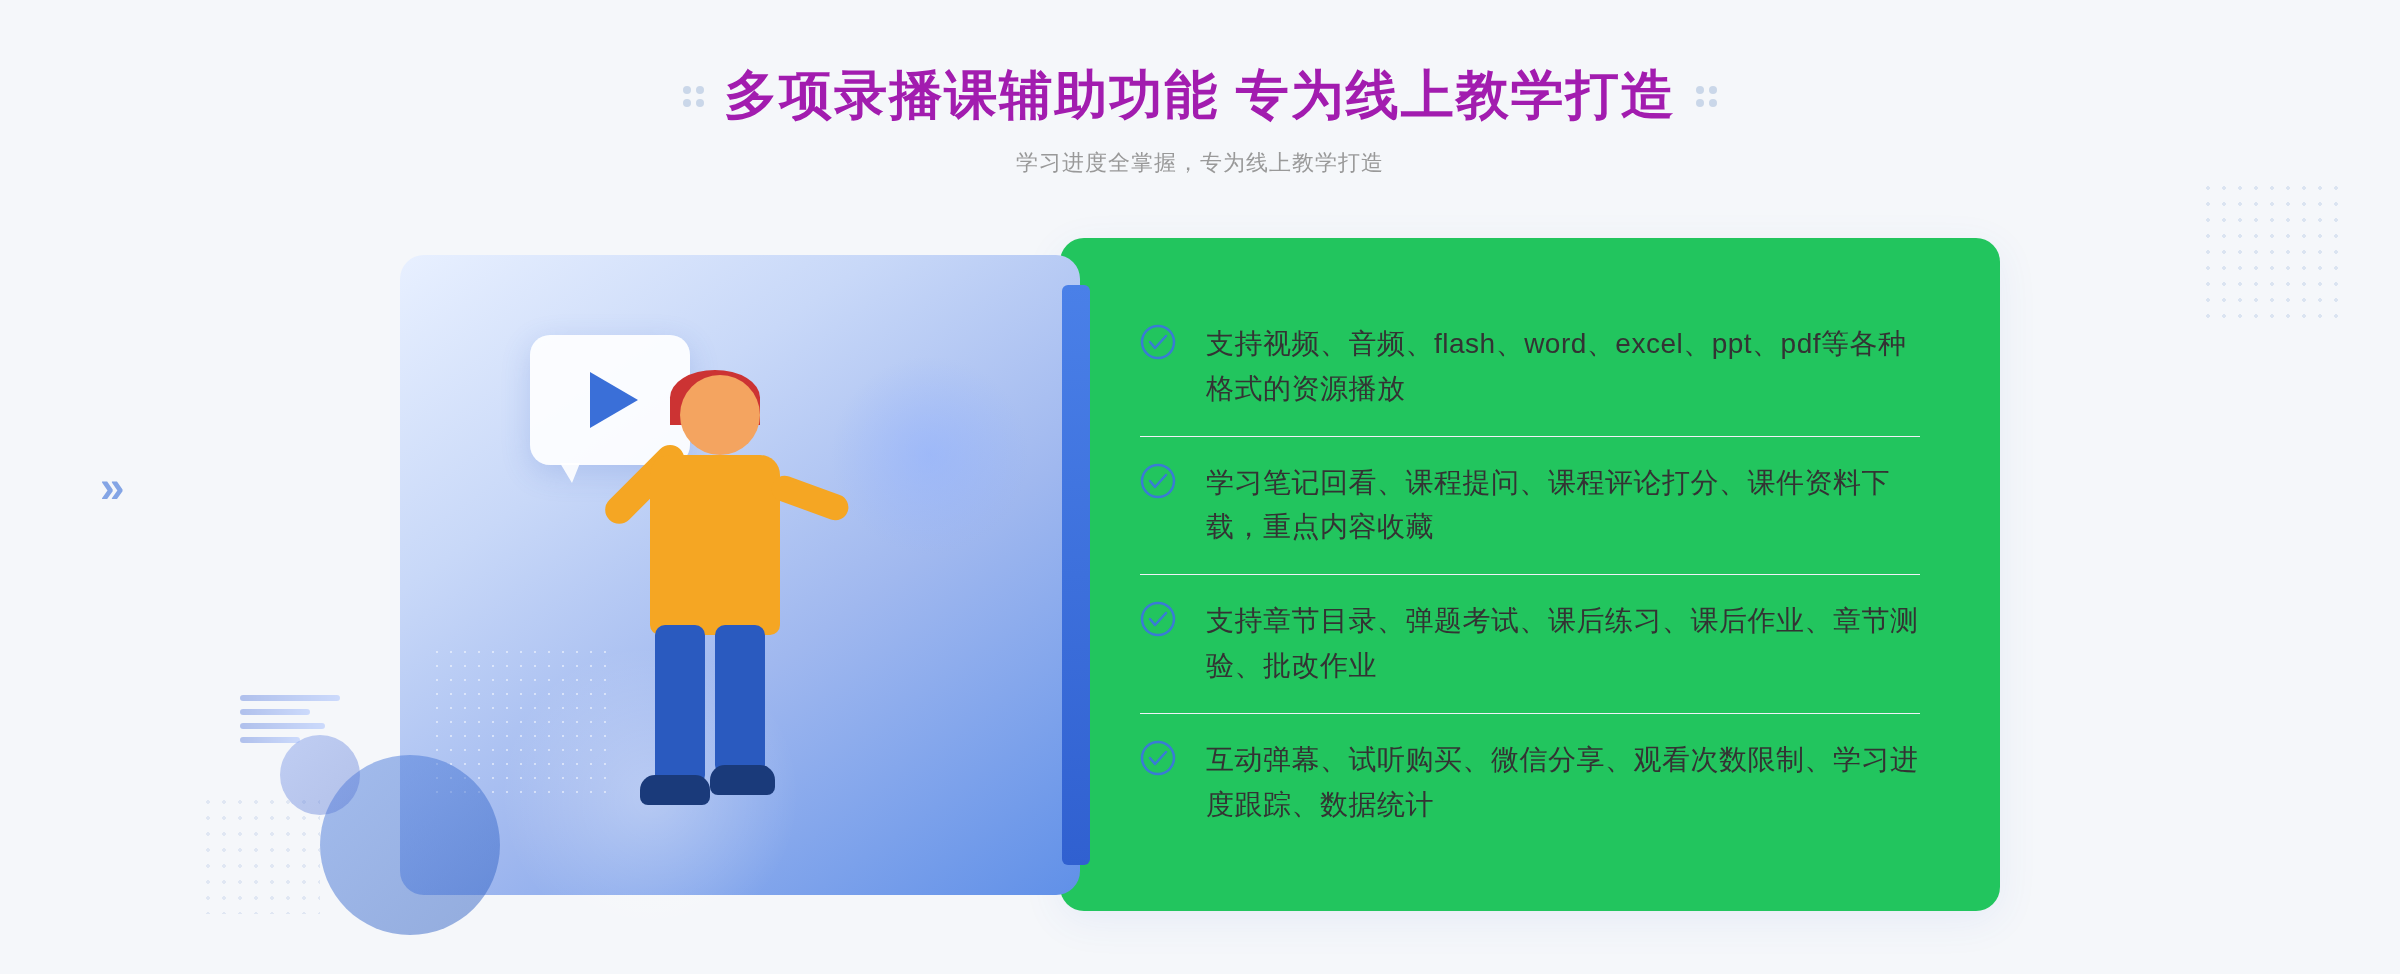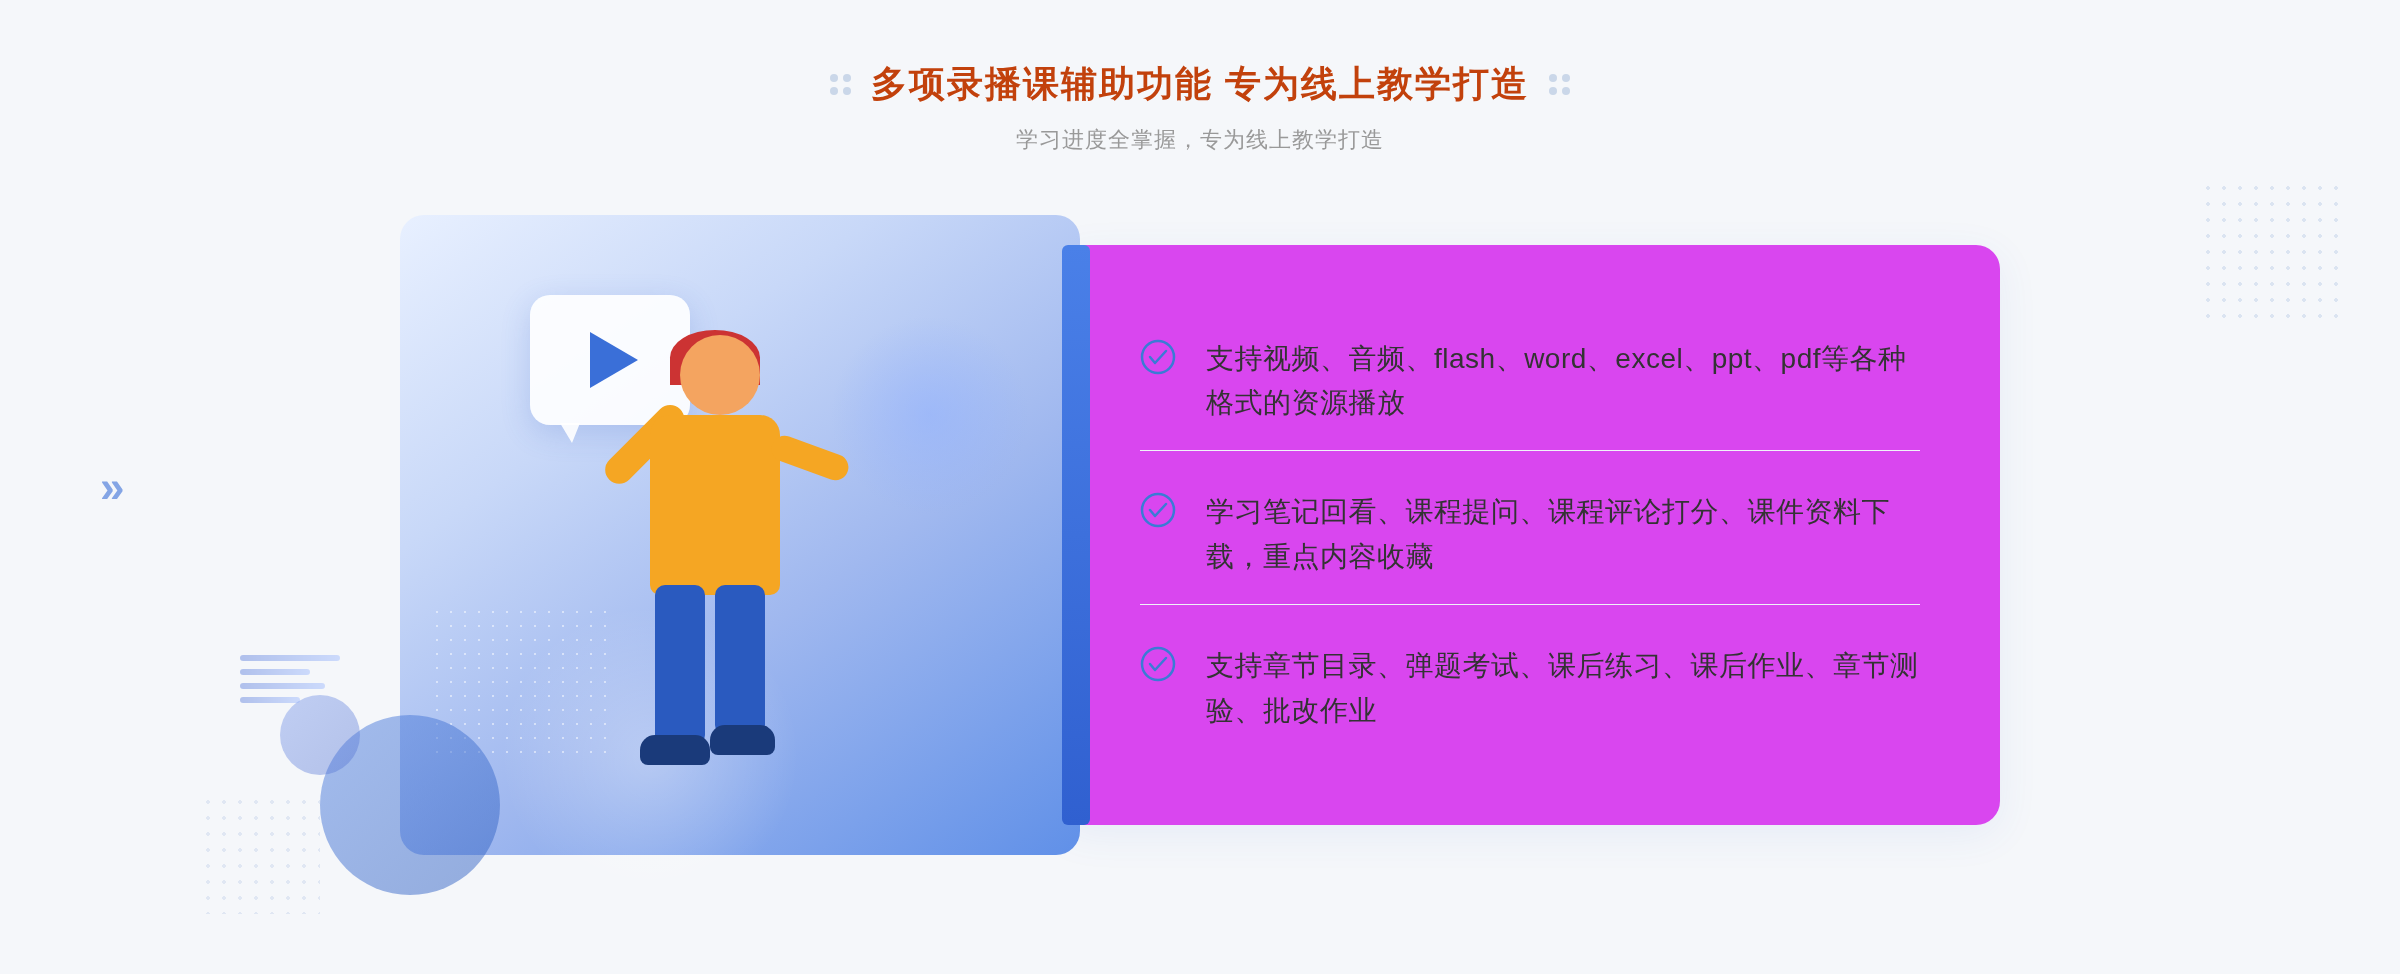--- a/index.html
+++ b/index.html
@@ -51,23 +51,23 @@
 
     .dot-decoration {
       width: 8px;
       height: 8px;
       background: #a0b8d8;
       border-radius: 50%;
       opacity: 0.5;
     }
 
     .main-title {
-      font-size: 36px;
+      font-size: 53px;
       font-weight: 700;
-      color: #c2410c;
+      color: #a21caf;
       letter-spacing: 2px;
     }
 
     .sub-title {
       font-size: 22px;
       color: #999;
       margin-top: 16px;
       letter-spacing: 1px;
     }
 
@@ -318,21 +318,21 @@
 
     .line-item {
       height: 6px;
       background: linear-gradient(90deg, #4a70d8, #90b0ff);
       border-radius: 3px;
     }
 
     
     .features-panel {
       flex: 1;
-      background: #d946ef;
+      background: #22c55e;
       border-radius: 24px;
       padding: 60px 80px;
       min-height: 580px;
       box-shadow: 0 10px 40px rgba(60,100,200,0.08);
       margin-left: -20px;
       display: flex;
       flex-direction: column;
       justify-content: space-around;
     }
 
@@ -483,19 +483,28 @@
       <div class="feature-item">
         <div class="check-icon">
           <svg viewBox="0 0 36 36" fill="none" xmlns="http://www.w3.org/2000/svg">
             <circle cx="18" cy="18" r="16" stroke="#3a7bd5" stroke-width="2.5" fill="none"></circle>
             <polyline points="10,18 15,24 26,12" stroke="#3a7bd5" stroke-width="2.5" stroke-linecap="round" stroke-linejoin="round" fill="none"></polyline>
           </svg>
         </div>
         <span class="feature-text">支持章节目录、弹题考试、课后练习、课后作业、章节测验、批改作业</span>
       </div>
 
+      <div class="feature-item">
+        <div class="check-icon">
+          <svg viewBox="0 0 36 36" fill="none" xmlns="http://www.w3.org/2000/svg">
+            <circle cx="18" cy="18" r="16" stroke="#3a7bd5" stroke-width="2.5" fill="none"></circle>
+            <polyline points="10,18 15,24 26,12" stroke="#3a7bd5" stroke-width="2.5" stroke-linecap="round" stroke-linejoin="round" fill="none"></polyline>
+          </svg>
+        </div>
+        <span class="feature-text">互动弹幕、试听购买、微信分享、观看次数限制、学习进度跟踪、数据统计</span>
+      </div>
     </div>
 
   </div>
 
   <div style="position:absolute; left:100px; top:50%; transform:translateY(-50%); font-size:44px; color:#3a6fd8; opacity:0.6; font-weight:bold;">»</div>
 
 </div>
 
 </body></html>

